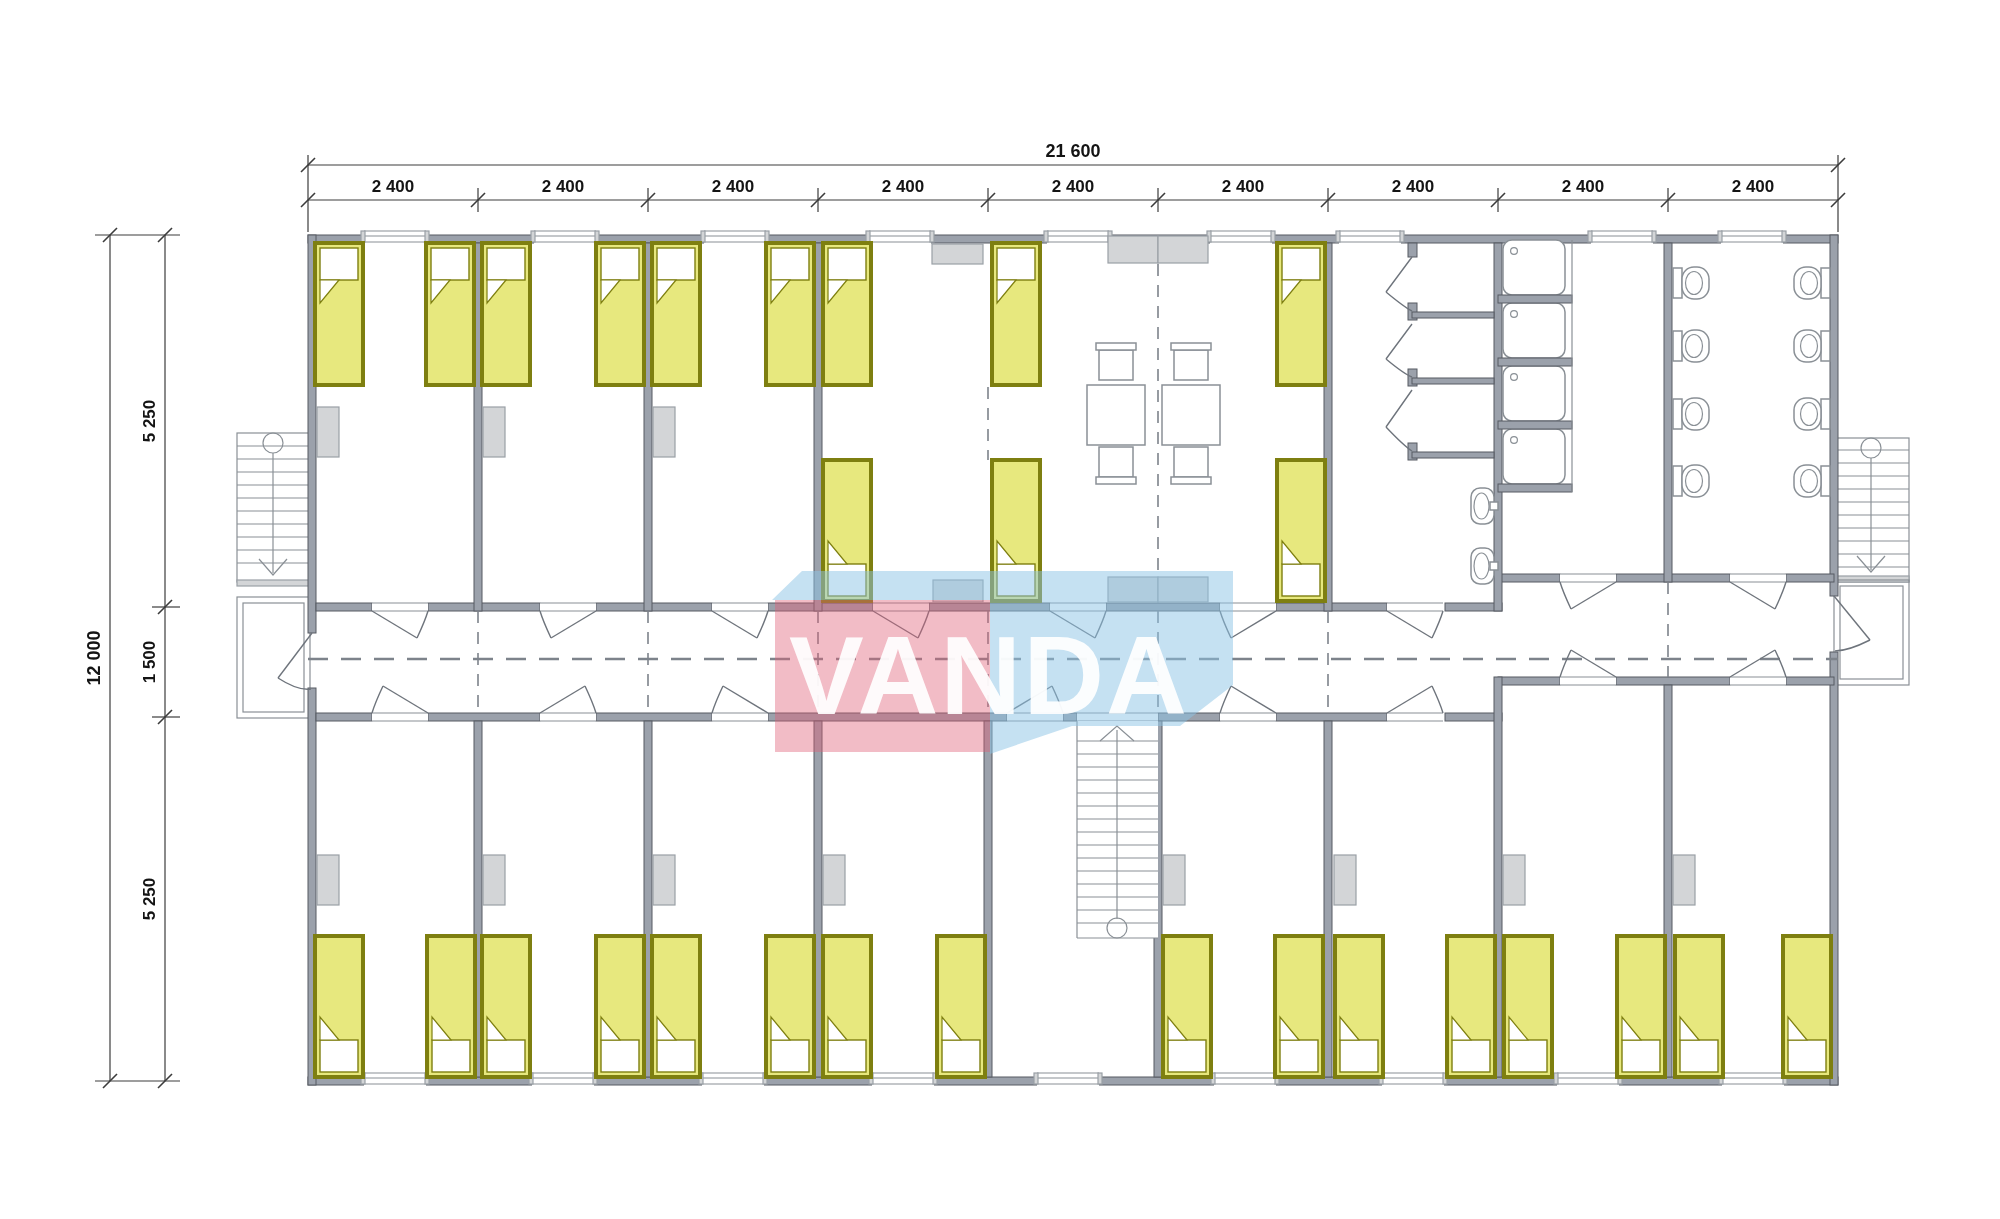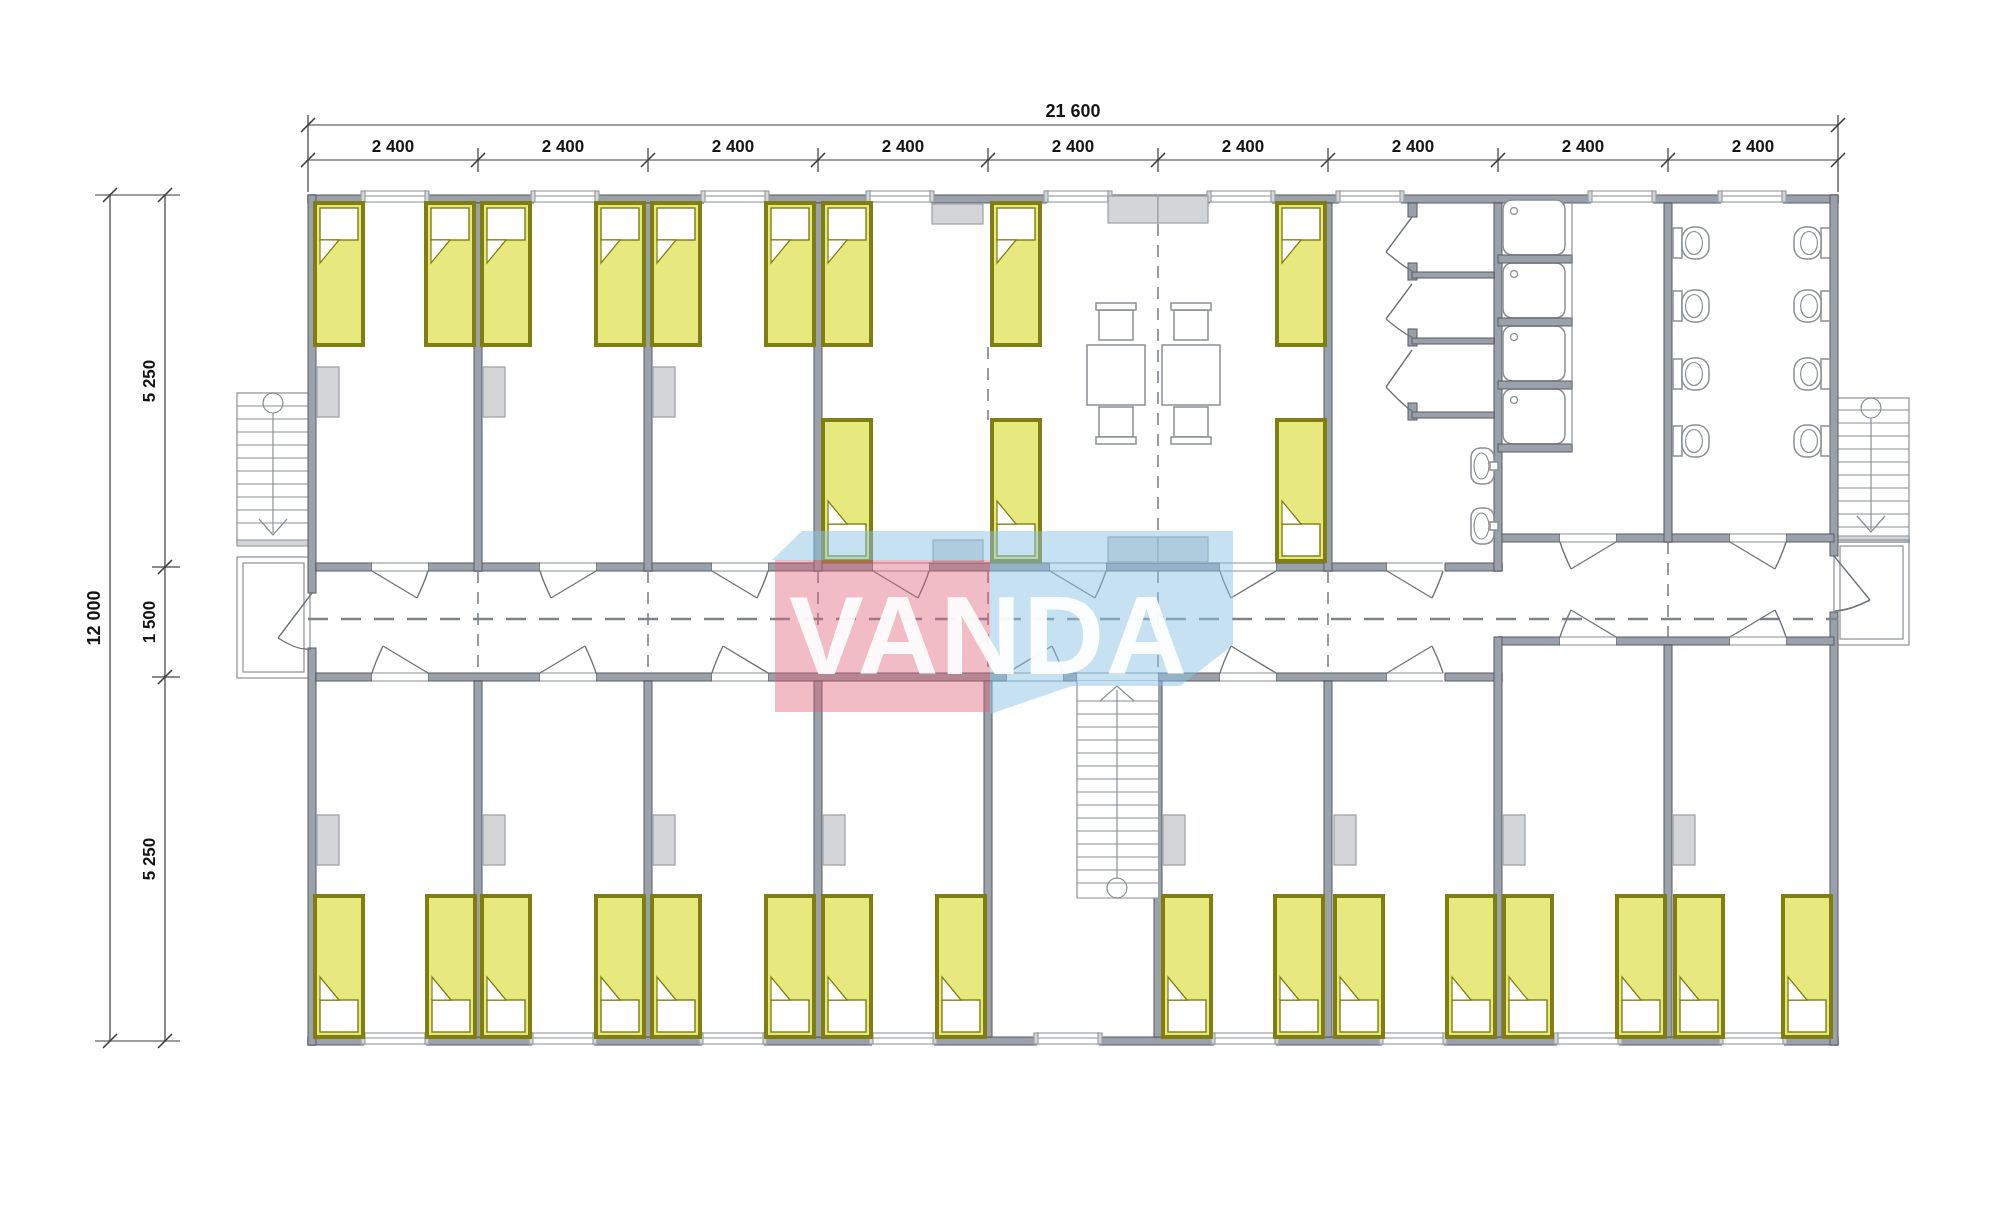--- a/index.html
+++ b/index.html
@@ -2,21 +2,21 @@
 <html style="--wall: #9ba1ab; --wall_stroke: #565b63; --line: #6e747c; --bed_fill: #e7e87e; --bed_border: #7e7f10; --furniture: #d3d5d7; --pink: #e05f78; --blue: #8cc3e6;"><head>
 <meta charset="utf-8">
 <style>
   :root{
     --wall:#9ba1ab; --wall_stroke:#565b63; --line:#6e747c; --thin:#8a9096;
     --bed_fill:#e7e87e; --bed_border:#7e7f10; --furniture:#d3d5d7; --dash:#7d838b;
     --pink:#e05f78; --blue:#8cc3e6; --text:#141414;
   }
   html,body{margin:0;padding:0;background:#fff;}
   .page{position:relative;width:2000px;height:1081px;background:#fff;overflow:hidden;
-        font-family:"Liberation Sans", sans-serif;}
+        font-family:"Liberation Sans", sans-serif;margin-top:40px;}
   svg{position:absolute;left:0;top:0;}
   .w{fill:var(--wall);stroke:var(--wall_stroke);stroke-width:1;}
   .ln2{stroke:var(--thin);stroke-width:1.2;fill:none;}
   .fx{fill:#fff;stroke:var(--thin);stroke-width:1.5;}
   .fx2{fill:none;stroke:var(--thin);stroke-width:1.2;}
   .dash{stroke:var(--dash);stroke-width:2.4;stroke-dasharray:20 13;fill:none;}
   .dashv{stroke:var(--dash);stroke-width:1.6;stroke-dasharray:12 9;fill:none;}
   .dim{stroke:#3c3c3c;stroke-width:1.2;fill:none;}
   .tick{stroke:#3c3c3c;stroke-width:1.6;}
   .dimtxt{font:bold 17px "Liberation Sans",sans-serif;fill:var(--text);}

